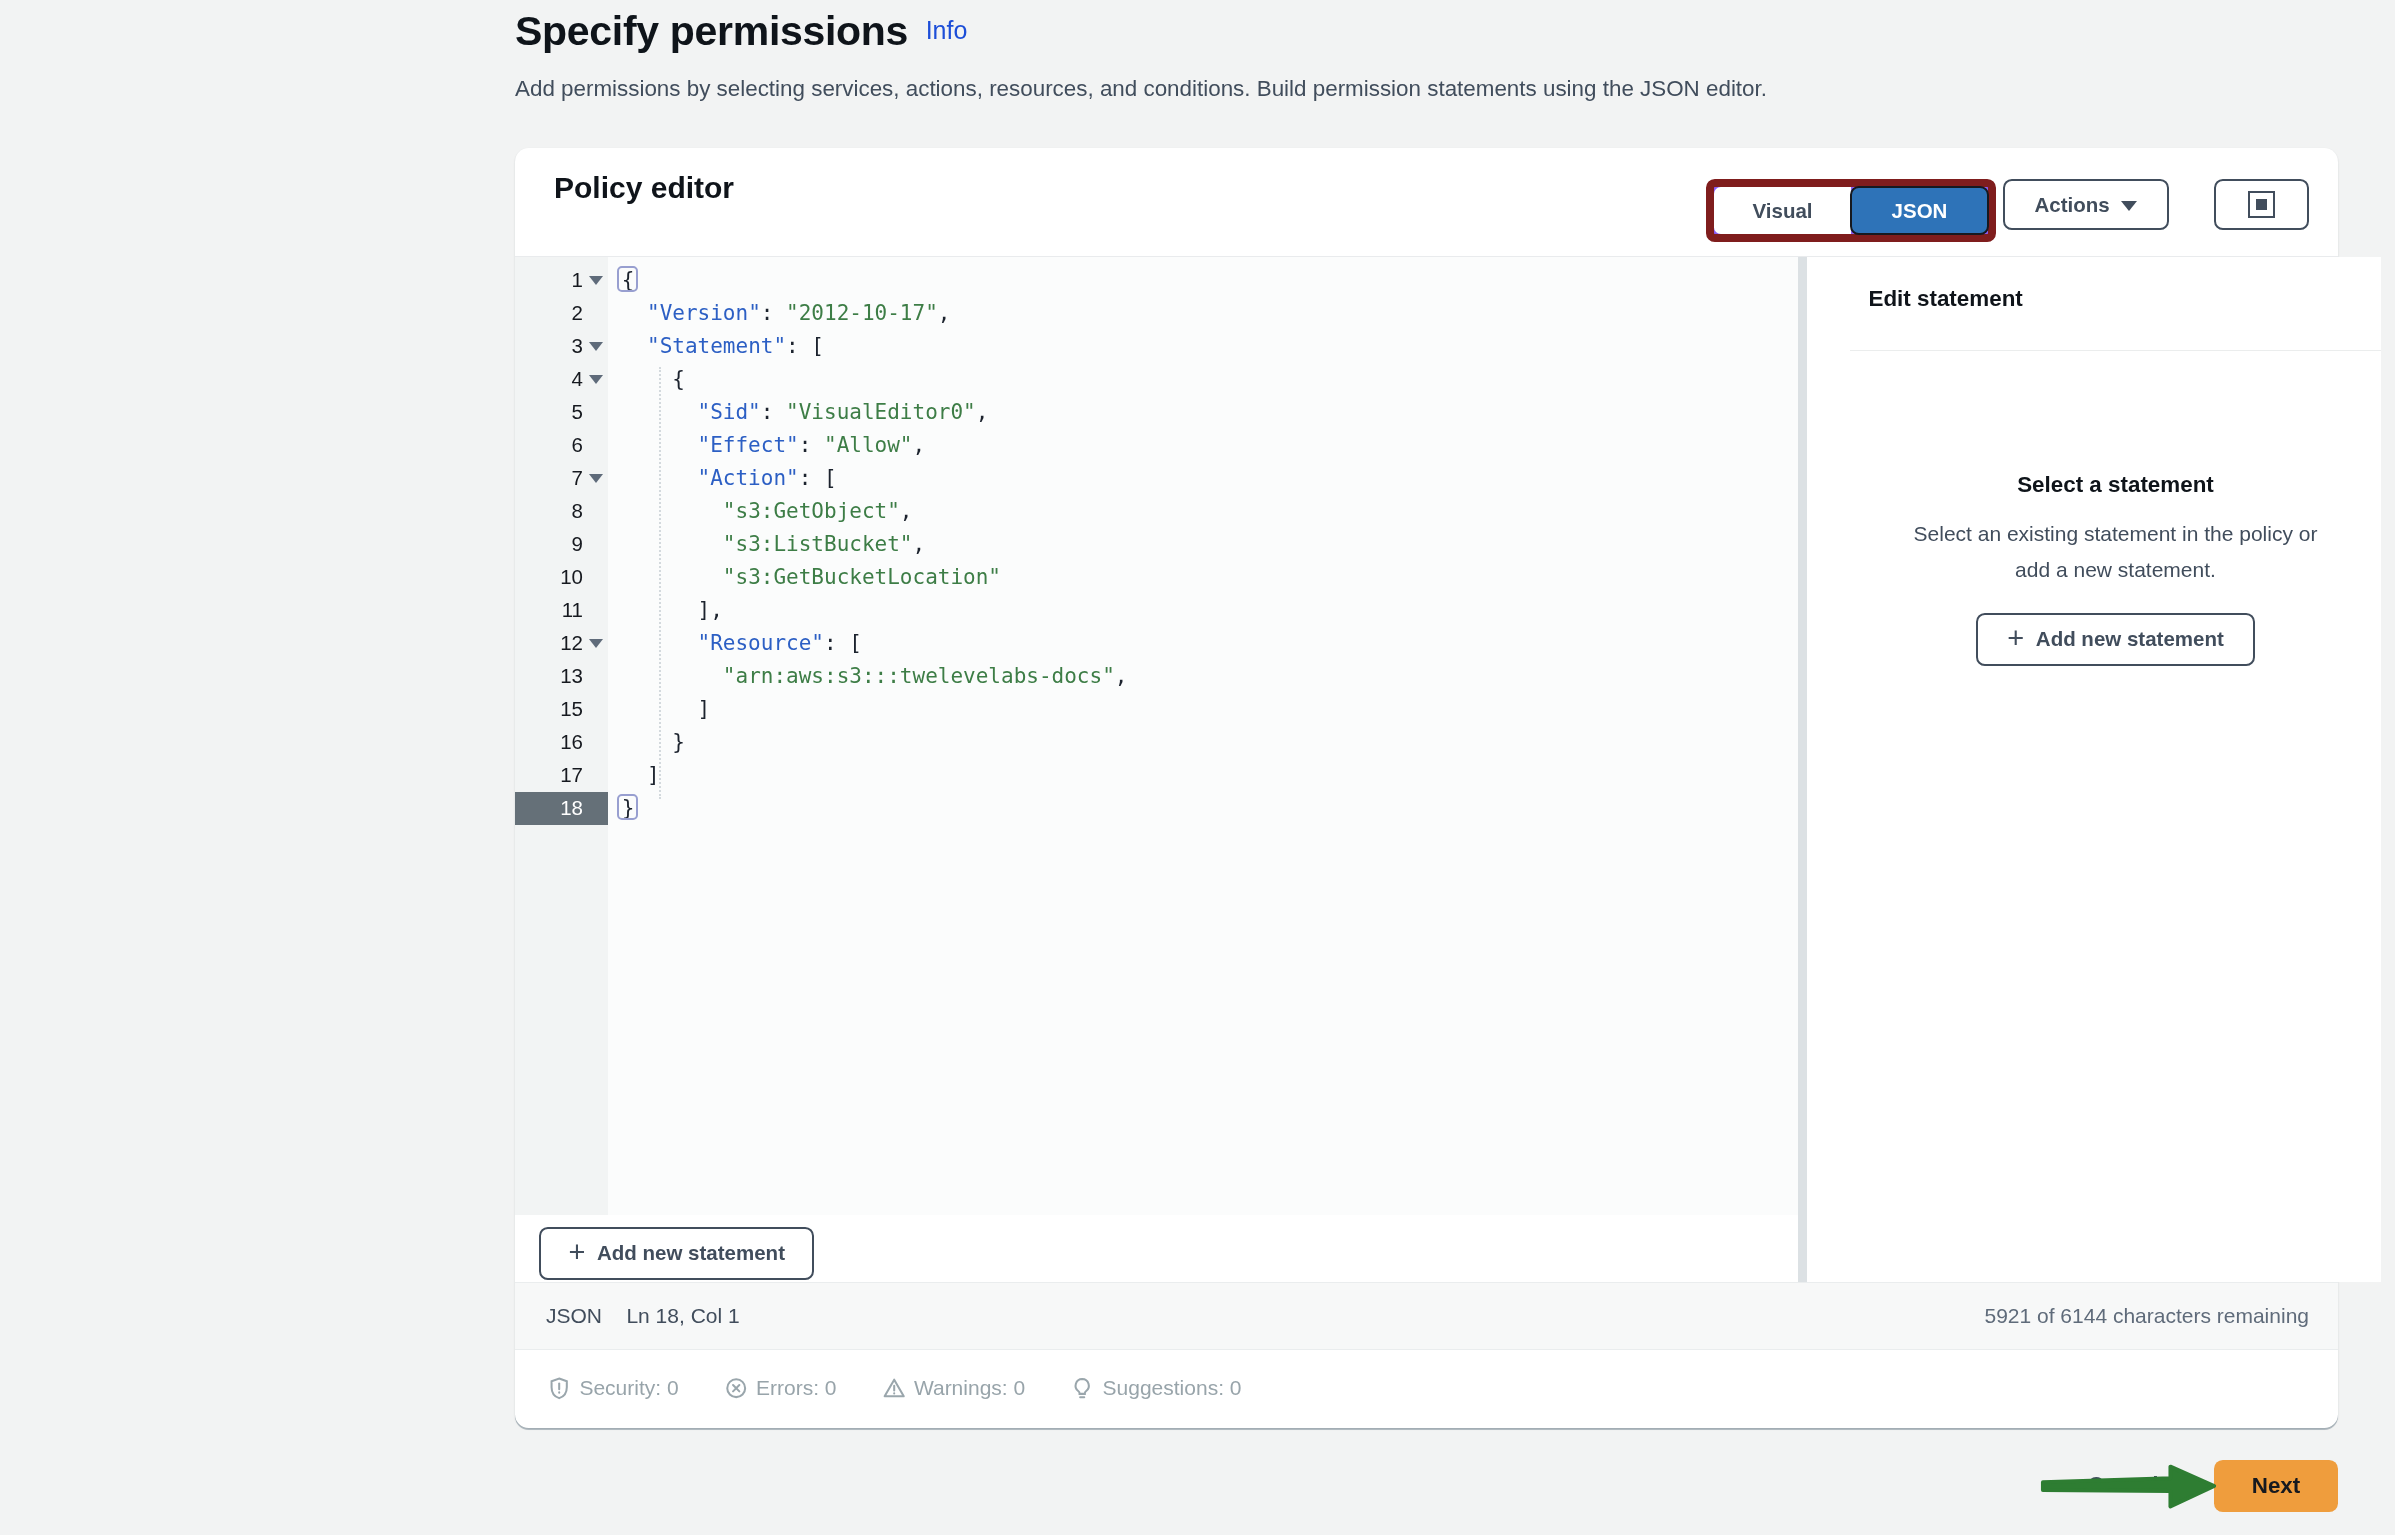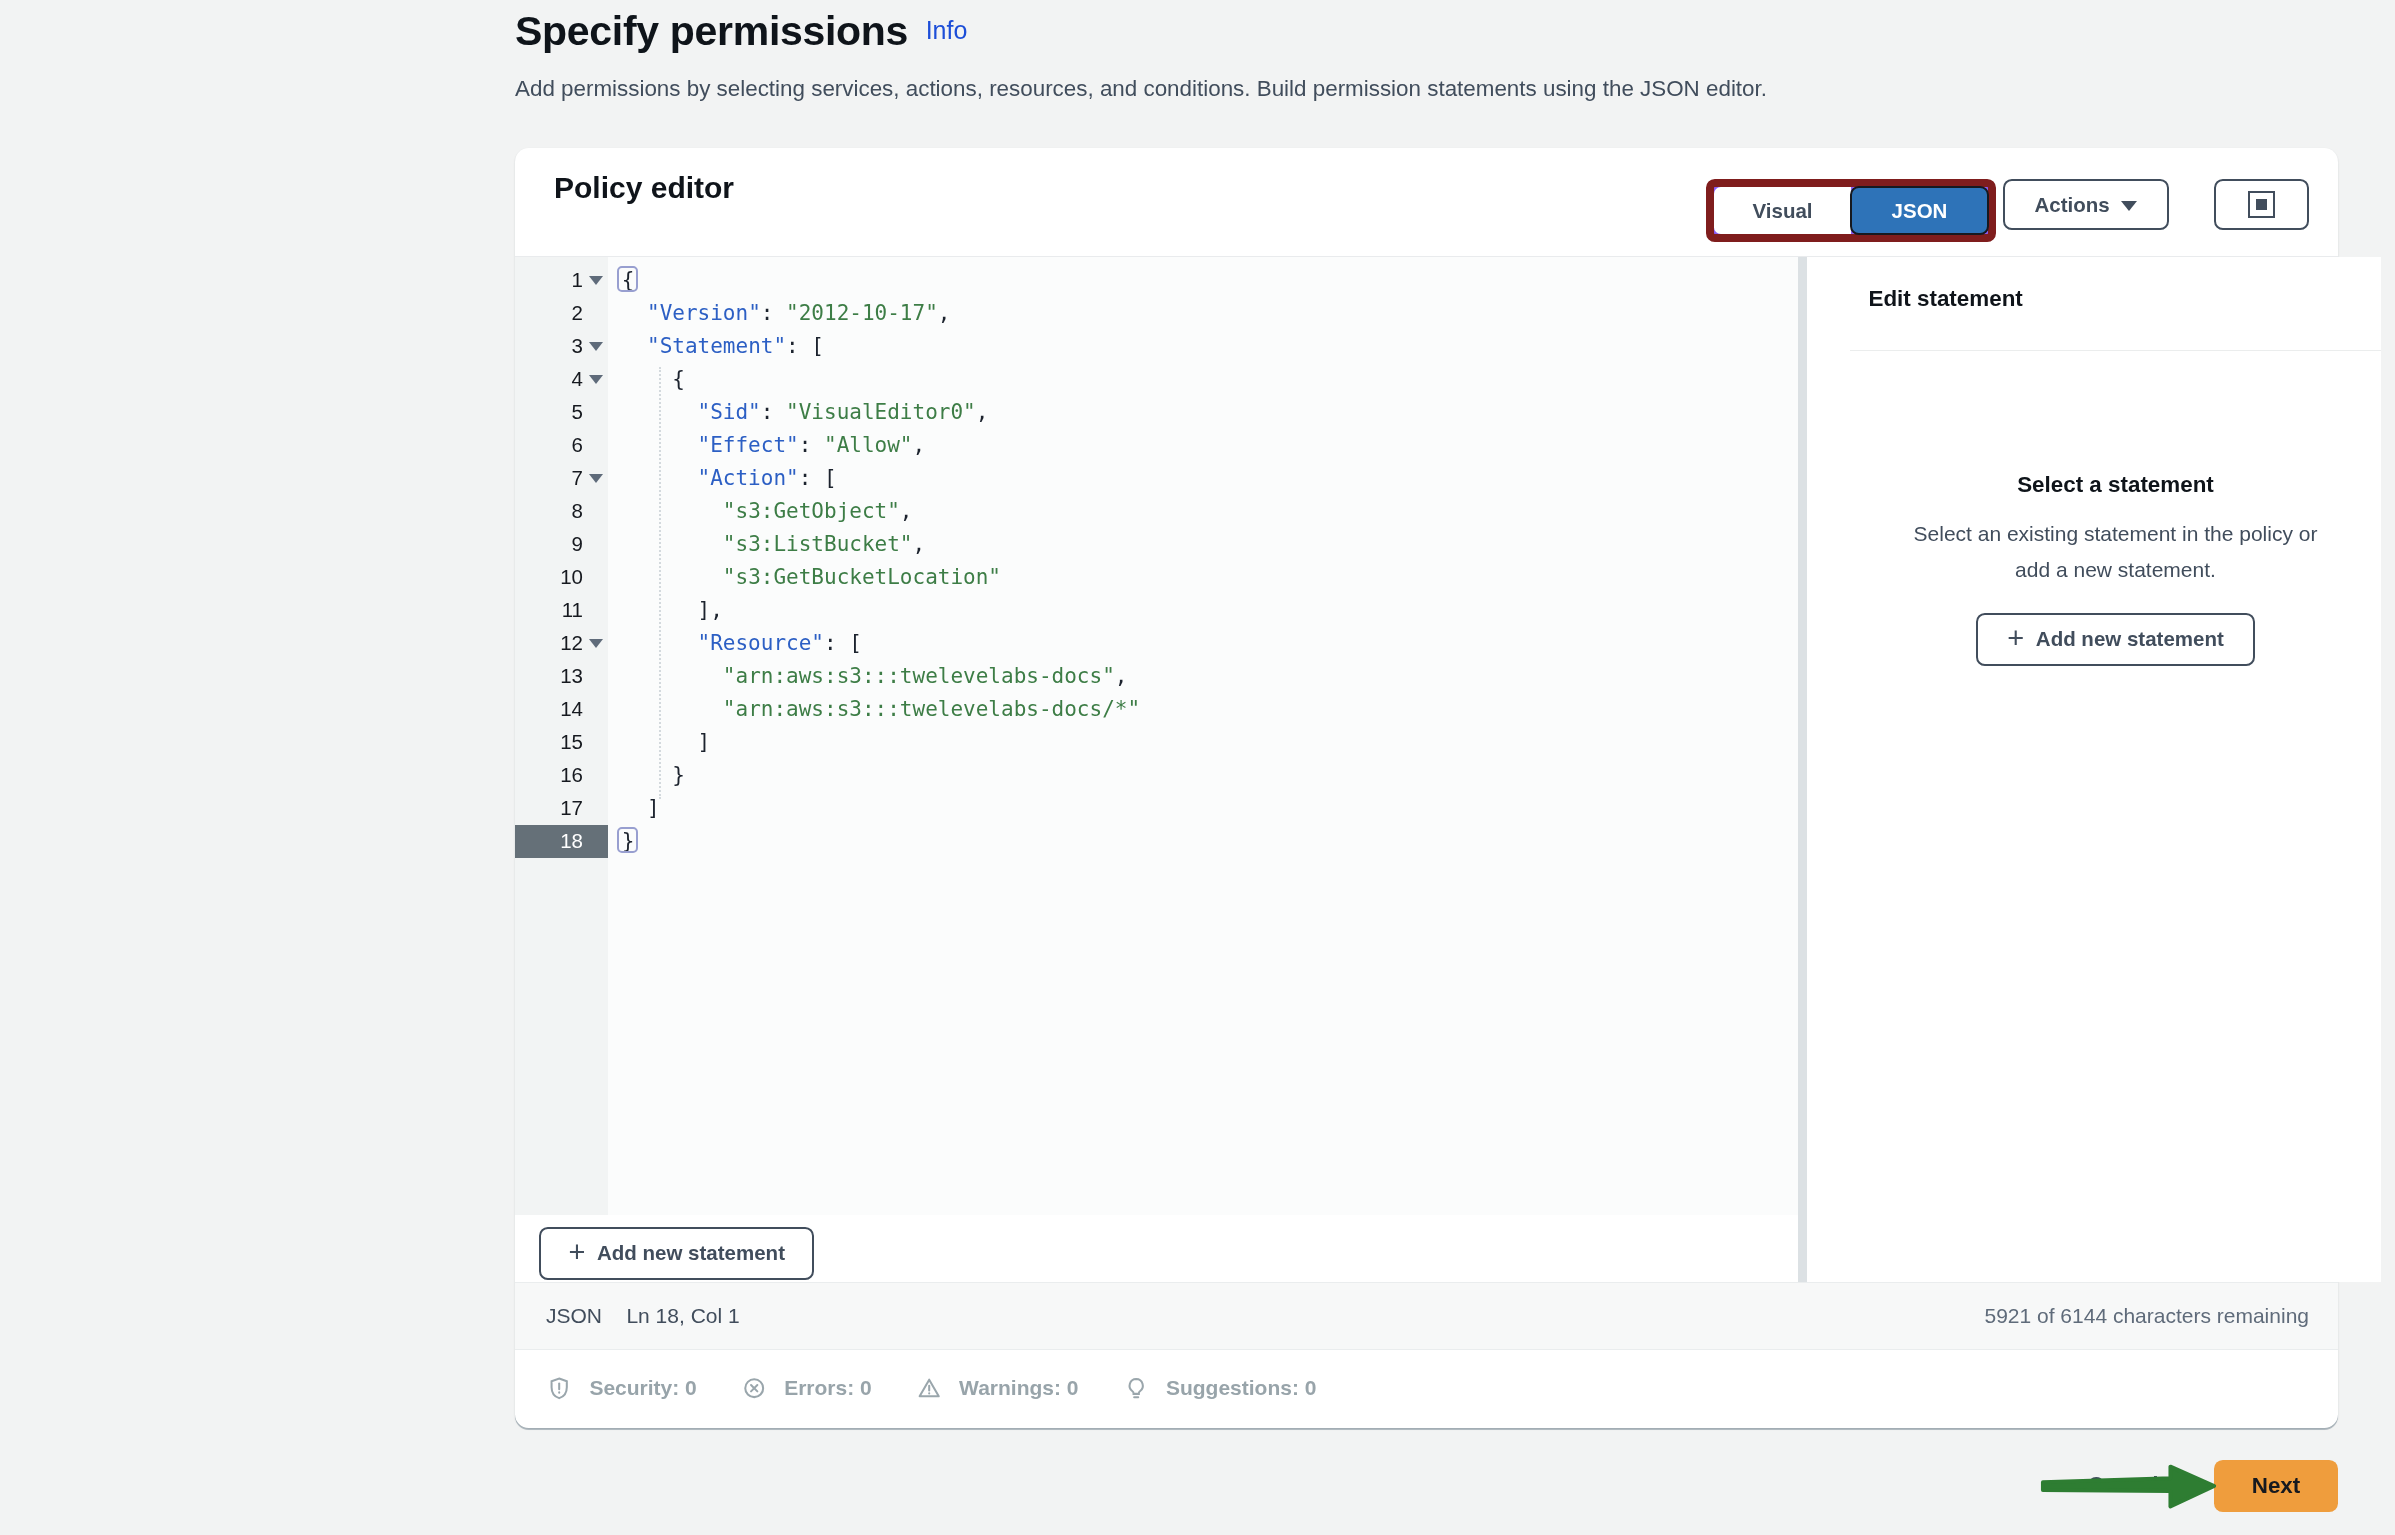--- a/index.html
+++ b/index.html
@@ -81,21 +81,21 @@
 
   
   .status-row{position:absolute;left:0;top:1134px;width:100%;height:66px;background:#f7f8f8;
               border-top:1px solid #eaedee;border-bottom:1px solid #eaedee;display:flex;align-items:center;
               font-size:21px;color:#414d5c;}
   .status-mode{margin-left:31px;}
   .status-cursor{margin-left:24.4px;}
   .status-chars{margin-left:auto;margin-right:29px;color:#5f6b7a;}
   .validation-row{position:absolute;left:0;top:1202px;width:100%;height:76px;display:flex;align-items:center;
                   gap:45px;padding-left:32px;box-sizing:border-box;color:#98a4aa;font-size:21px;}
-  .vitem{display:flex;align-items:center;gap:18px;font-weight:bold;}
+  .vitem{display:flex;align-items:center;gap:8px;}
   .vitem svg{stroke:#9aa6ac;fill:none;stroke-width:2;}
 
   
   .cancel-link{position:absolute;left:2088px;top:1473px;font-size:21.5px;font-weight:700;color:#414d5c;cursor:pointer;}
   .next-btn{position:absolute;left:2214px;top:1460px;width:124px;height:52px;background:#ef9d3d;border:none;
             border-radius:8.8px;font-size:22.4px;font-weight:700;color:#16191f;cursor:pointer;
             font-family:"Liberation Sans",sans-serif;}
   .arrow-annot{position:absolute;left:2033px;top:1452px;pointer-events:none;}
 </style>
 </head>
@@ -230,27 +230,20 @@
               </div>
               <div class="cl">
                 <div class="g">
                   <span class="ln">13</span>
                   <span class="fold-slot"></span>
                 </div>
                 <div class="code"><span class="tok-p">        </span><span class="tok-s">"arn:aws:s3:::twelevelabs-docs"</span><span class="tok-p">,</span></div>
               </div>
               <div class="cl">
                 <div class="g">
-                  <span class="ln">14</span>
-                  <span class="fold-slot"></span>
-                </div>
-                <div class="code"><span class="tok-p">        </span><span class="tok-s">"arn:aws:s3:::twelevelabs-docs/*"</span></div>
-              </div>
-              <div class="cl">
-                <div class="g">
                   <span class="ln">15</span>
                   <span class="fold-slot"></span>
                 </div>
                 <div class="code"><span class="tok-p">      ]</span></div>
               </div>
               <div class="cl">
                 <div class="g">
                   <span class="ln">16</span>
                   <span class="fold-slot"></span>
                 </div>

